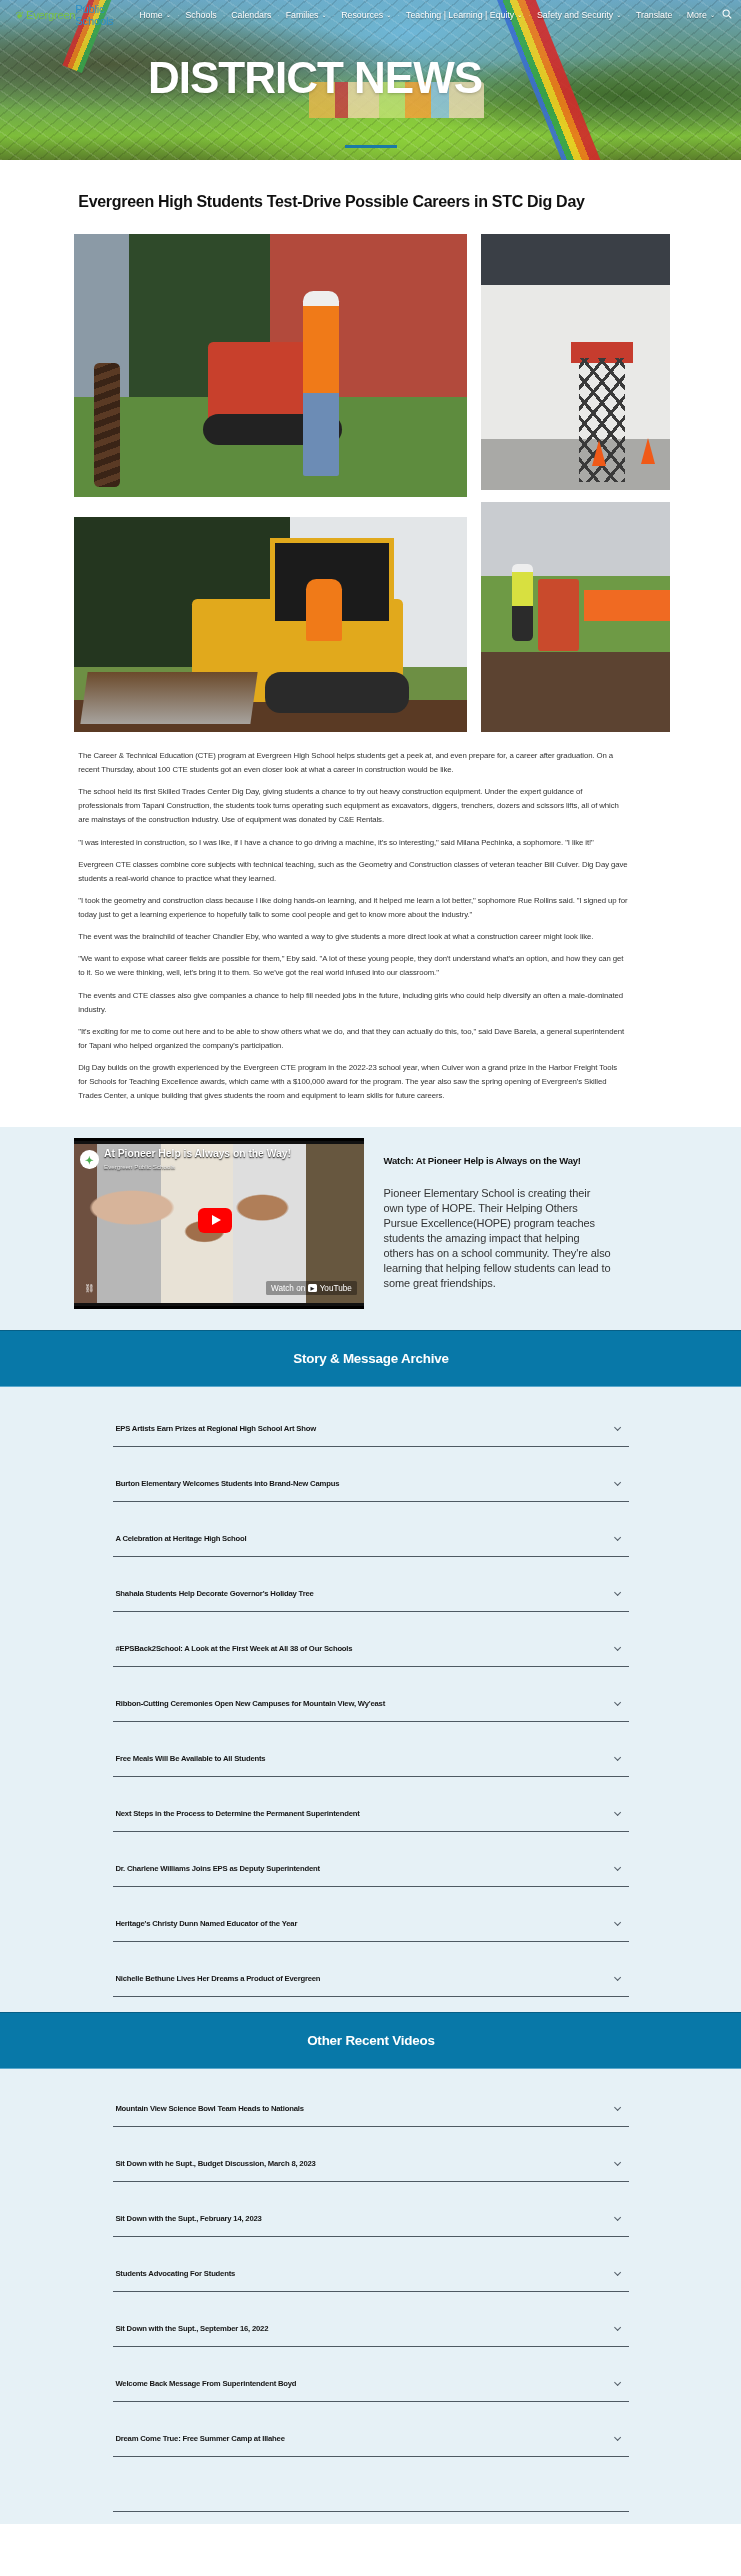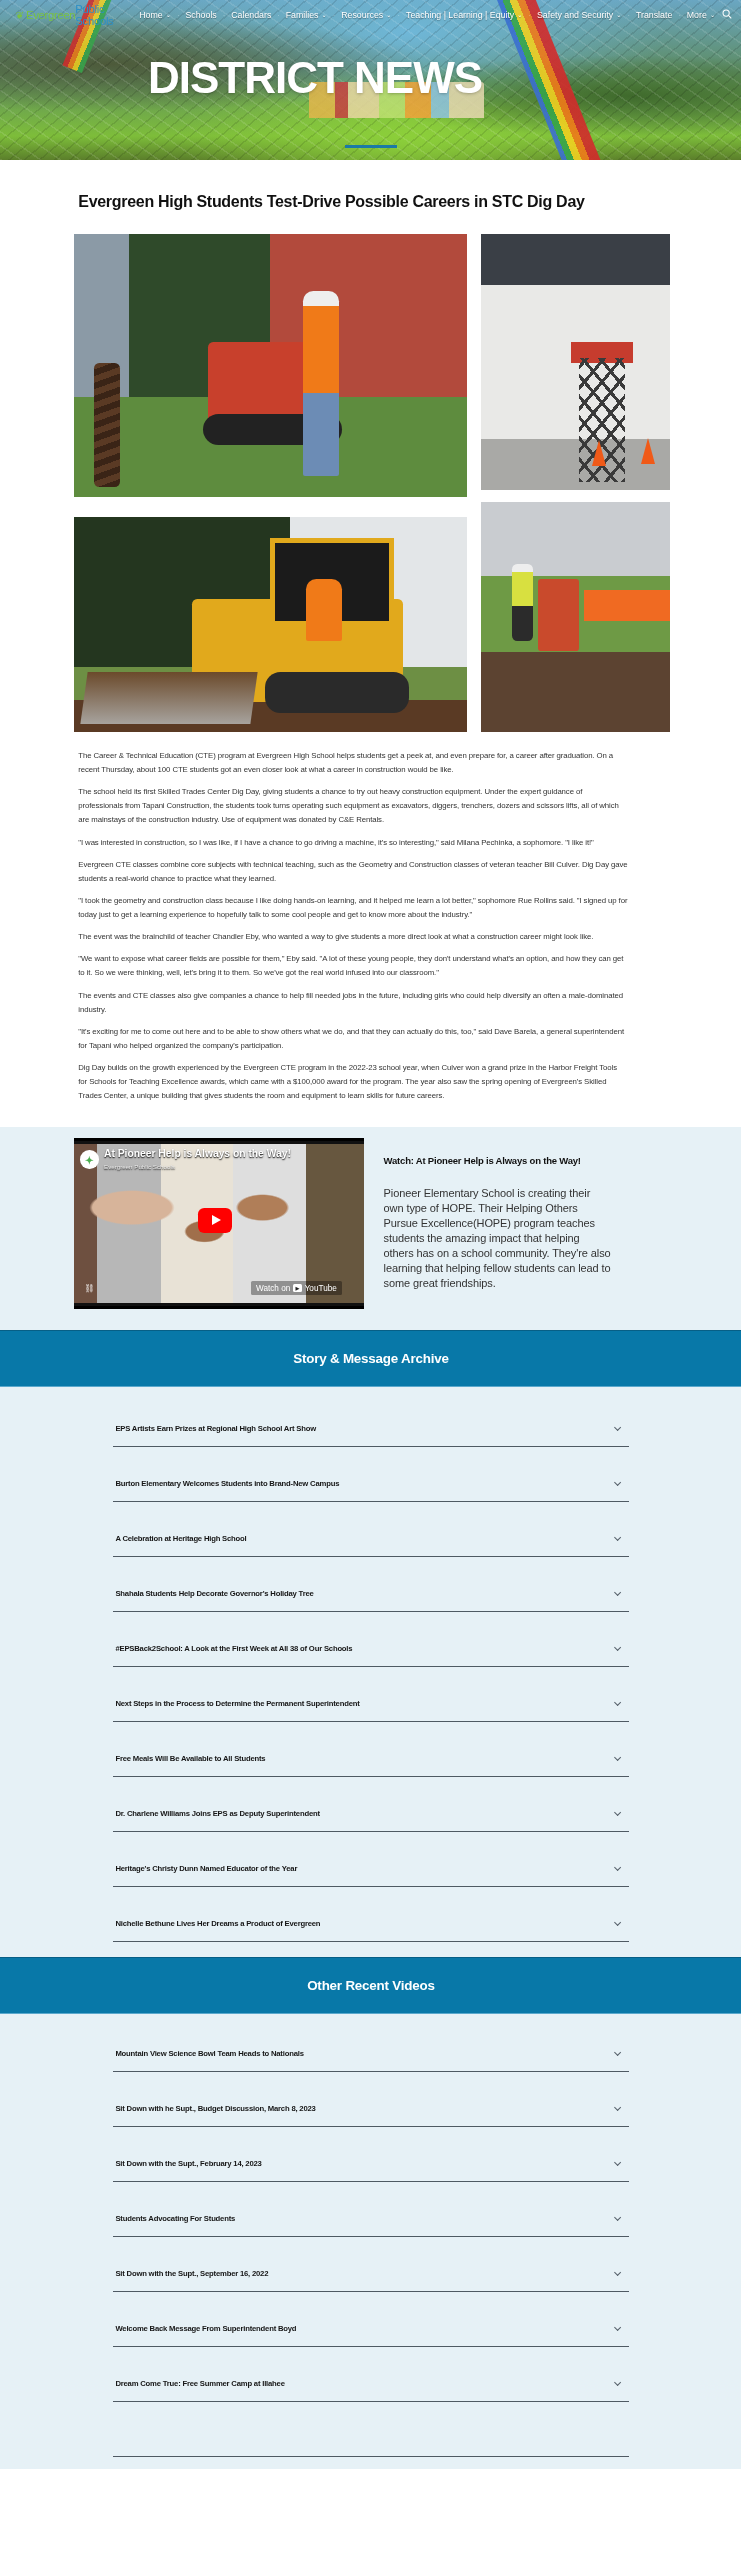--- a/index.html
+++ b/index.html
@@ -82,21 +82,21 @@
     background:
       radial-gradient(ellipse at 20% 40%, #d7b49a 0 12%, rgba(0,0,0,0) 13%),
       radial-gradient(ellipse at 65% 40%, #b07e58 0 9%, rgba(0,0,0,0) 10%),
       radial-gradient(ellipse at 45% 55%, #a06f4b 0 8%, rgba(0,0,0,0) 9%),
       linear-gradient(90deg, #6e5040 0 8%, #b7b7b7 8% 30%, #e8e2d6 30% 55%, #dedede 55% 80%, #67573f 80% 100%); }
   .video .ch-logo { position: absolute; left: 6.2px; top: 9.3px; width: 18.5px; height: 18.5px; border-radius: 50%; background: #fff; display: flex; align-items: center; justify-content: center; color: #4caf50; font-weight: bold; font-size: 10.3px; }
   .video .vtitle { position: absolute; left: 30px; top: 7.2px; color: #fff; font-size: 10.3px; font-weight: bold; text-shadow: 0 0.5px 1.5px #000; }
   .video .vchannel { position: absolute; left: 30px; top: 21.6px; color: #eee; font-size: 6.2px; text-shadow: 0 0.5px 1.5px #000; }
   .video .play { position: absolute; left: 124px; top: 67px; width: 34px; height: 25px; background: #ff0000; border-radius: 6.2px; display: flex; align-items: center; justify-content: center; cursor: pointer; }
   .video .play::after { content: ""; border-left: 9.3px solid #fff; border-top: 5.7px solid transparent; border-bottom: 5.7px solid transparent; margin-left: 2.1px; }
-  .video .watch-on { position: absolute; right: 22px; bottom: 11.3px; color: #fff; font-size: 8.2px; display: flex; align-items: center; gap: 3.1px; background: rgba(0,0,0,.35); padding: 2.1px 5.2px; border-radius: 1.5px; cursor: pointer; }
+  .video .watch-on { position: absolute; right: 7px; bottom: 11.3px; color: #fff; font-size: 8.2px; display: flex; align-items: center; gap: 3.1px; background: rgba(0,0,0,.35); padding: 2.1px 5.2px; border-radius: 1.5px; cursor: pointer; }
   .video .watch-on .yt-box { background: #fff; color: #222; font-size: 5.2px; padding: 1px 2.1px; border-radius: 1.5px; }
   .video .link-ic { position: absolute; left: 10.3px; bottom: 13.4px; color: #fff; font-size: 8.2px; }
   .watch-text { width: 227px; margin-left: 19.6px; padding-top: 9.3px; }
   .watch-title { font-family: "Liberation Sans", sans-serif; font-weight: bold; font-size: 9.5px; line-height: 27px; color: #111; letter-spacing: -0.2px; }
   .watch-desc { font-size: 11px; line-height: 15px; color: #333; margin-top: 11.3px; letter-spacing: -0.1px; }
 
   
   .band { background: #0878a8; height: 57px; display: flex; align-items: center; justify-content: center; color: #fff; font-family: "Liberation Sans", sans-serif; font-weight: bold; font-size: 13.4px; letter-spacing: -0.2px; border-top: 1.5px solid #075f86; border-bottom: 1.5px solid #5aa8cc; }
   .accordion { background: #e6f1f6; padding: 0 103px 10.3px 103px; text-align: right; }
   .acc-item { position: relative; height: 55px; border-bottom: 0.8px solid #4e5a63; margin: 0 10.3px; display: flex; align-items: flex-end; padding: 0 2.1px 12.4px 2.1px; cursor: pointer; }
@@ -258,25 +258,29 @@
     </div>
   <div class="acc-item">
       <span class="label">Shahala Students Help Decorate Governor's Holiday Tree</span>
       <span class="chev-ic"></span>
     </div>
   <div class="acc-item">
       <span class="label">#EPSBack2School: A Look at the First Week at All 38 of Our Schools</span>
       <span class="chev-ic"></span>
     </div>
   <div class="acc-item">
+      <span class="label">Ribbon-Cutting Ceremonies Open New Campuses for Mountain View, Wy'east</span>
+      <span class="chev-ic"></span>
+    </div>
+  <div class="acc-item">
+      <span class="label">Free Meals Will Be Available to All Students</span>
+      <span class="chev-ic"></span>
+    </div>
+  <div class="acc-item">
       <span class="label">Next Steps in the Process to Determine the Permanent Superintendent</span>
-      <span class="chev-ic"></span>
-    </div>
-  <div class="acc-item">
-      <span class="label">Free Meals Will Be Available to All Students</span>
       <span class="chev-ic"></span>
     </div>
   <div class="acc-item">
       <span class="label">Dr. Charlene Williams Joins EPS as Deputy Superintendent</span>
       <span class="chev-ic"></span>
     </div>
   <div class="acc-item">
       <span class="label">Heritage's Christy Dunn Named Educator of the Year</span>
       <span class="chev-ic"></span>
     </div>

